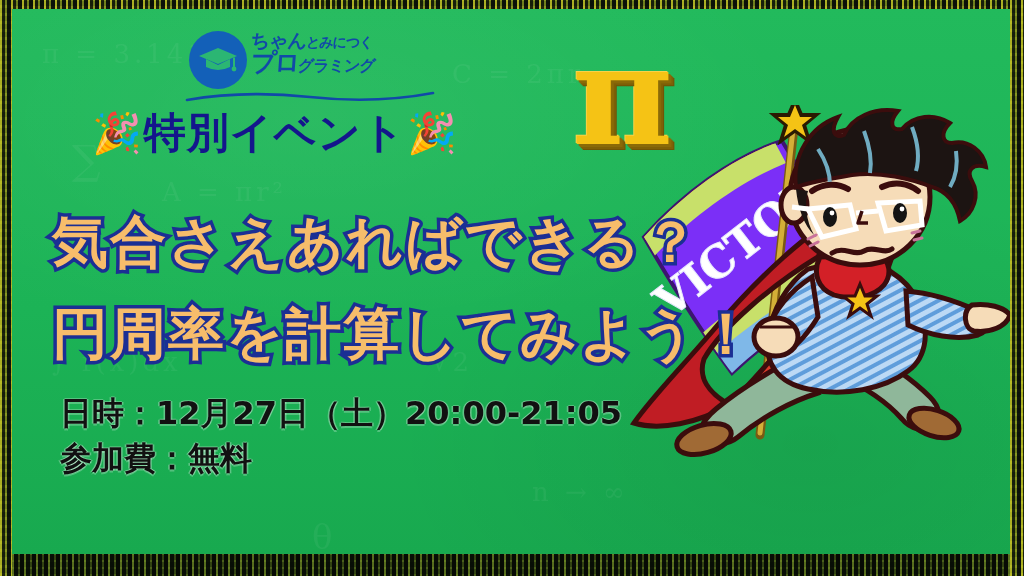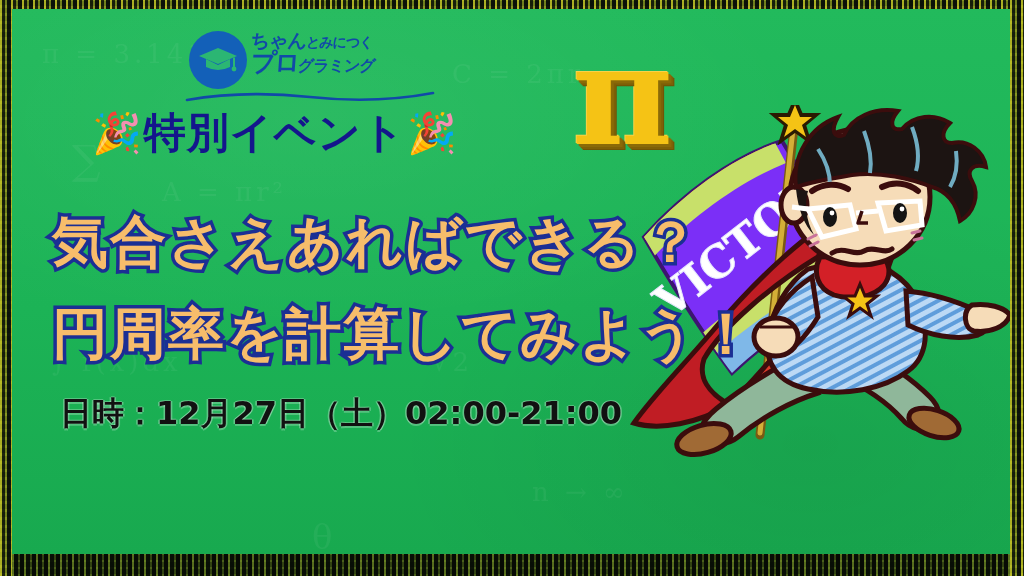--- a/index.html
+++ b/index.html
@@ -240,21 +240,22 @@
     <div id="event-line">
       <span class="popper">🎉</span>
       <span id="event-title">特別イベント</span>
       <span class="popper">🎉</span>
     </div>
 
     <div class="headline" id="headline-1">気合さえあればできる？</div>
     <div class="headline" id="headline-2">円周率を計算してみよう！</div>
 
     <div id="details">
-      <div class="detail-row">日時：12月27日（土）02:00-21:00</div>
+      <div class="detail-row">日時：12月27日（土）20:00-21:05</div>
+      <div class="detail-row">参加費：無料</div>
     </div>
 
     <div id="pi-symbol">
       <div id="pi-glyph">π</div>
     </div>
 
     <svg id="mascot" width="400" height="390" viewBox="0 0 400 390">
       <defs>
         <g id="stripes-def"></g>
         <pattern id="shirtStripes" width="9" height="9" patternUnits="userSpaceOnUse" patternTransform="rotate(62)">

